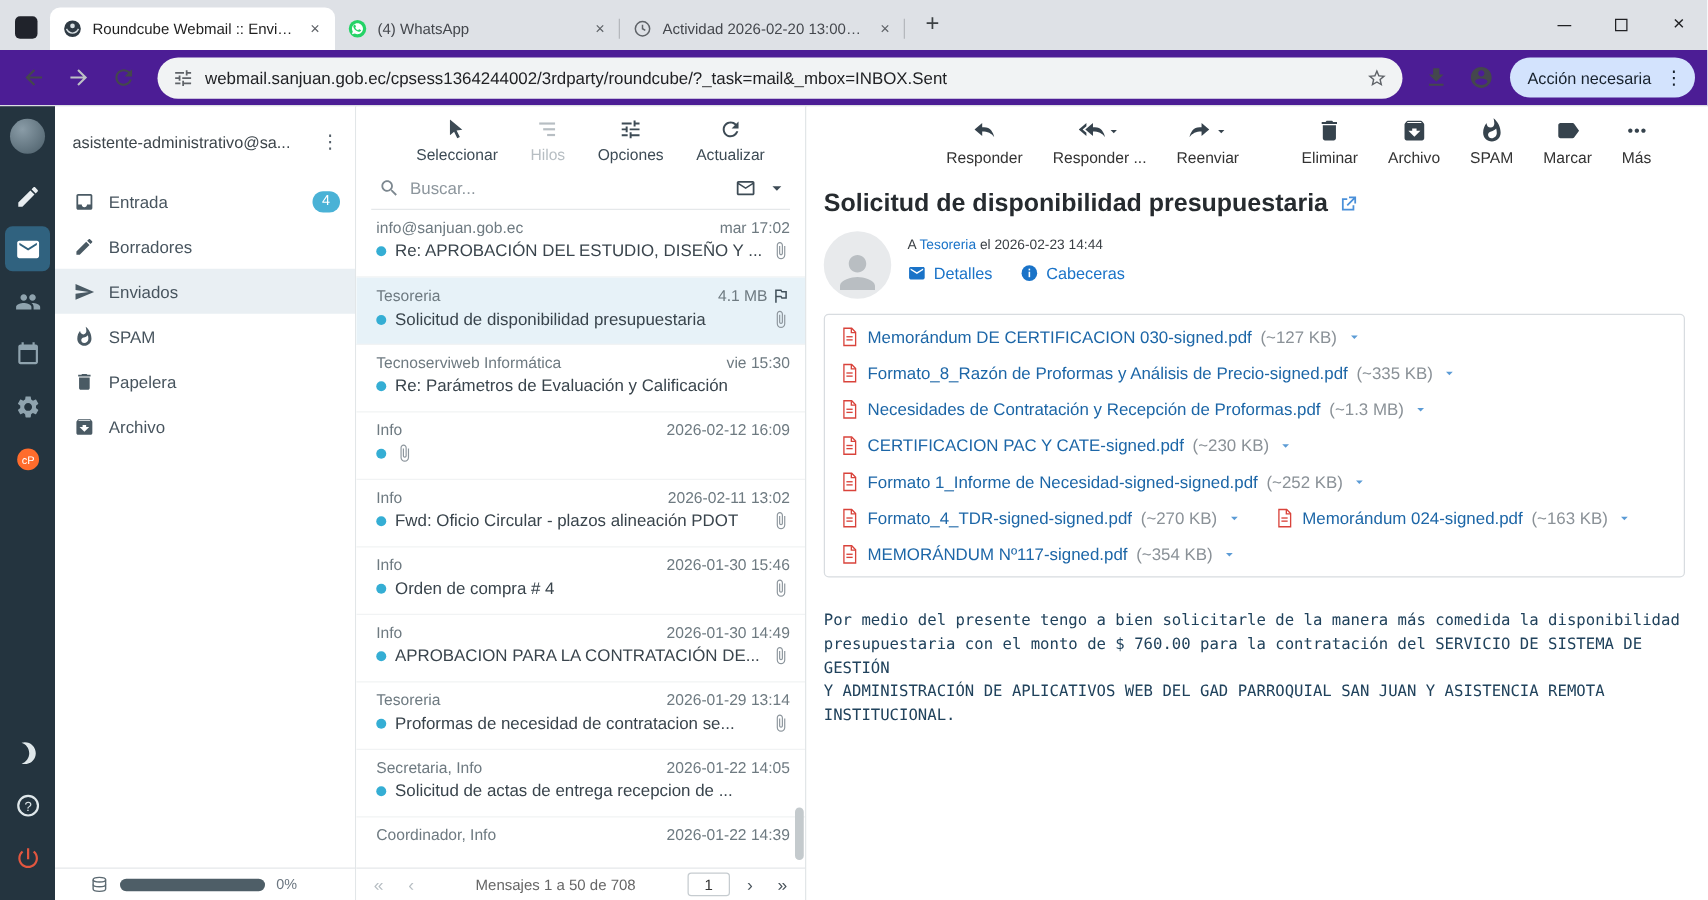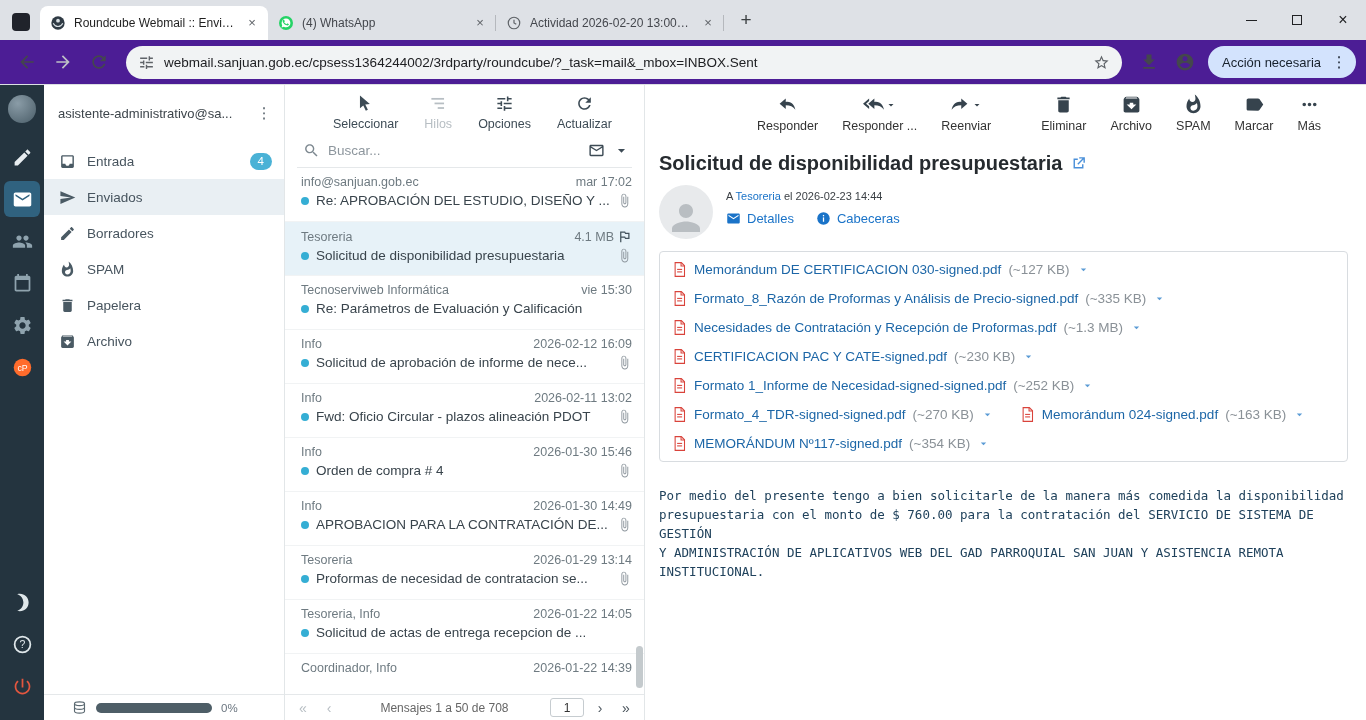--- a/index.html
+++ b/index.html
@@ -304,37 +304,37 @@
           <div class="folder-item">
             <span class="f-icon">
               <svg viewBox="0 0 24 24" fill="currentColor">
                 <path d="M19 3H5c-1.1 0-2 .9-2 2v14c0 1.1.9 2 2 2h14c1.1 0 2-.9 2-2V5c0-1.1-.9-2-2-2zm0 12h-4c0 1.66-1.35 3-3 3s-3-1.34-3-3H5V5h14v10z"></path>
               </svg>
             </span>
             <span class="f-label">Entrada</span>
             <span class="f-badge">4</span>
           </div>
 
+          <div class="folder-item">
+            <span class="f-icon">
+              <svg viewBox="0 0 24 24" fill="currentColor">
+                <path d="M3 17.25V21h3.75L17.81 9.94l-3.75-3.75L3 17.25zM20.71 7.04c.39-.39.39-1.02 0-1.41l-2.34-2.34c-.39-.39-1.02-.39-1.41 0l-1.83 1.83 3.75 3.75 1.83-1.83z"></path>
+              </svg>
+            </span>
+            <span class="f-label">Borradores</span>
+
+          </div>
+
           <div class="folder-item selected">
             <span class="f-icon">
               <svg viewBox="0 0 24 24" fill="currentColor">
                 <path d="M2.01 21L23 12 2.01 3 2 10l15 2-15 2z"></path>
               </svg>
             </span>
             <span class="f-label">Enviados</span>
-
-          </div>
-
-          <div class="folder-item">
-            <span class="f-icon">
-              <svg viewBox="0 0 24 24" fill="currentColor">
-                <path d="M3 17.25V21h3.75L17.81 9.94l-3.75-3.75L3 17.25zM20.71 7.04c.39-.39.39-1.02 0-1.41l-2.34-2.34c-.39-.39-1.02-.39-1.41 0l-1.83 1.83 3.75 3.75 1.83-1.83z"></path>
-              </svg>
-            </span>
-            <span class="f-label">Borradores</span>
 
           </div>
 
           <div class="folder-item">
             <span class="f-icon">
               <svg viewBox="0 0 24 24" fill="currentColor">
                 <path d="M13.5.67s.74 2.65.74 4.8c0 2.06-1.35 3.73-3.41 3.73-2.07 0-3.63-1.67-3.63-3.73l.03-.36C5.21 7.51 4 10.62 4 14c0 4.42 3.58 8 8 8s8-3.58 8-8C20 8.61 17.41 3.8 13.5.67zM11.71 19c-1.78 0-3.22-1.4-3.22-3.14 0-1.62 1.05-2.76 2.81-3.12 1.77-.36 3.6-1.21 4.62-2.58.39 1.29.59 2.65.59 4.04 0 2.65-2.15 4.8-4.8 4.8z"></path>
               </svg>
             </span>
             <span class="f-label">SPAM</span>
@@ -477,21 +477,20 @@
           </div>
 
           <div class="msg-row">
             <div class="msg-l1">
               <span class="msg-sender">Info</span>
               <span class="msg-meta">2026-02-12 16:09</span>
 
             </div>
             <div class="msg-l2">
               <span class="dot"></span>
-              <span class="msg-subject">Solicitud de aprobación de informe de nece...</span>
               <span class="msg-clip">
                 <svg viewBox="0 0 24 24" fill="currentColor">
                   <path d="M16.5 6v11.5c0 2.21-1.79 4-4 4s-4-1.79-4-4V5c0-1.38 1.12-2.5 2.5-2.5s2.5 1.12 2.5 2.5v10.5c0 .55-.45 1-1 1s-1-.45-1-1V6H10v9.5c0 1.38 1.12 2.5 2.5 2.5s2.5-1.12 2.5-2.5V5c0-2.21-1.79-4-4-4S7 2.79 7 5v12.5c0 3.04 2.46 5.5 5.5 5.5s5.5-2.46 5.5-5.5V6h-1.5z"></path>
                 </svg>
               </span>
             </div>
           </div>
 
           <div class="msg-row">
             <div class="msg-l1">
@@ -556,21 +555,21 @@
               <span class="msg-clip">
                 <svg viewBox="0 0 24 24" fill="currentColor">
                   <path d="M16.5 6v11.5c0 2.21-1.79 4-4 4s-4-1.79-4-4V5c0-1.38 1.12-2.5 2.5-2.5s2.5 1.12 2.5 2.5v10.5c0 .55-.45 1-1 1s-1-.45-1-1V6H10v9.5c0 1.38 1.12 2.5 2.5 2.5s2.5-1.12 2.5-2.5V5c0-2.21-1.79-4-4-4S7 2.79 7 5v12.5c0 3.04 2.46 5.5 5.5 5.5s5.5-2.46 5.5-5.5V6h-1.5z"></path>
                 </svg>
               </span>
             </div>
           </div>
 
           <div class="msg-row">
             <div class="msg-l1">
-              <span class="msg-sender">Tesoreria, Info</span>
+              <span class="msg-sender">Secretaria, Info</span>
               <span class="msg-meta">2026-01-22 14:05</span>
 
             </div>
             <div class="msg-l2">
               <span class="dot"></span>
               <span class="msg-subject">Solicitud de actas de entrega recepcion de ...</span>
 
             </div>
           </div>
 

